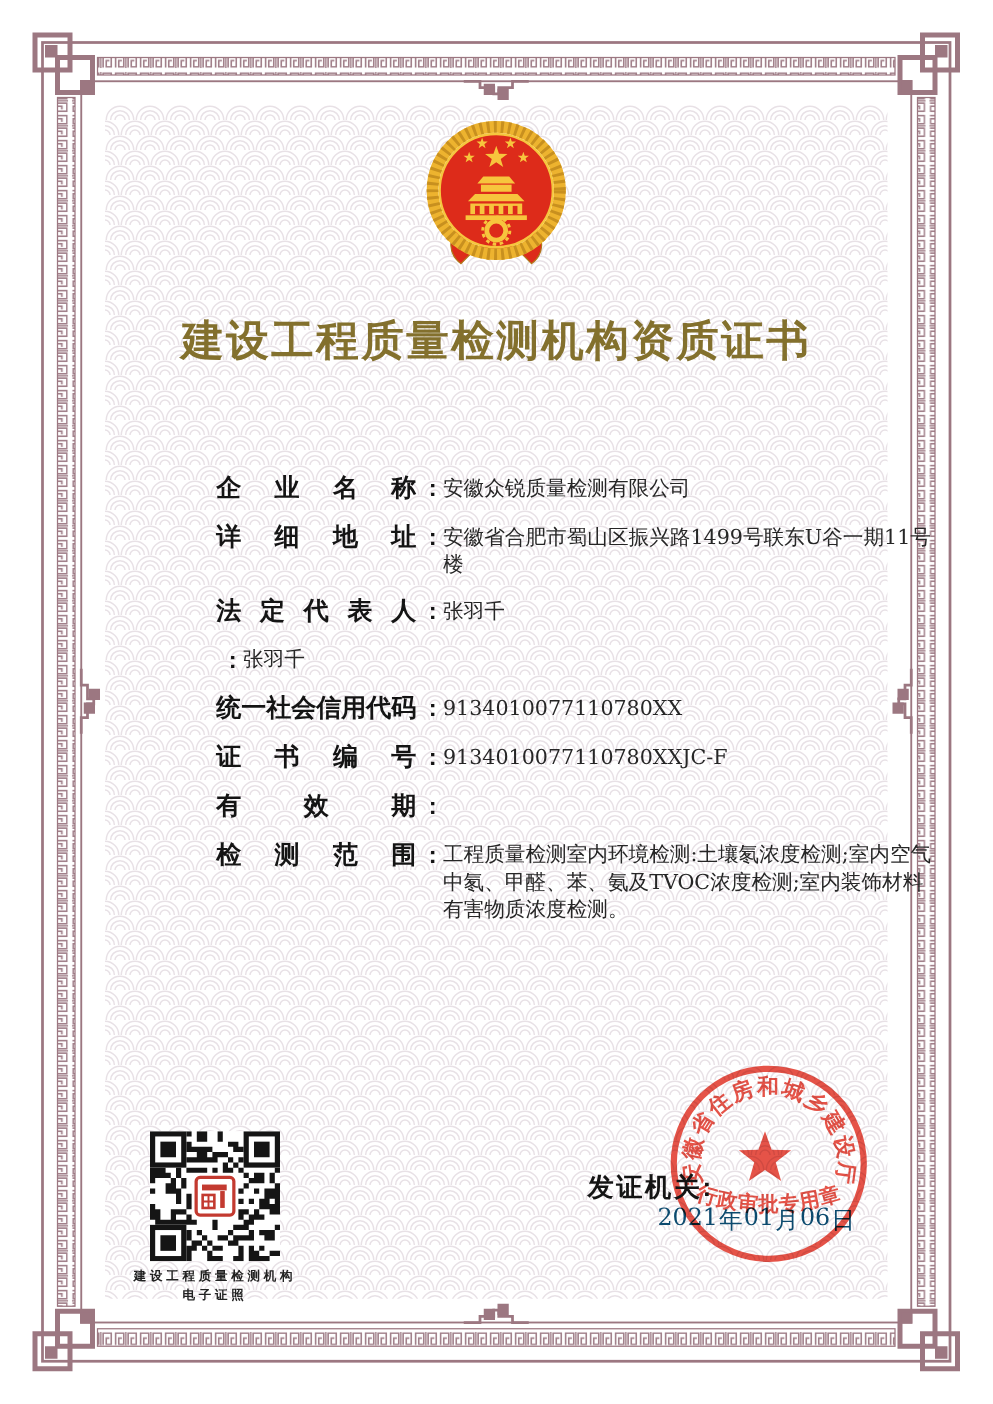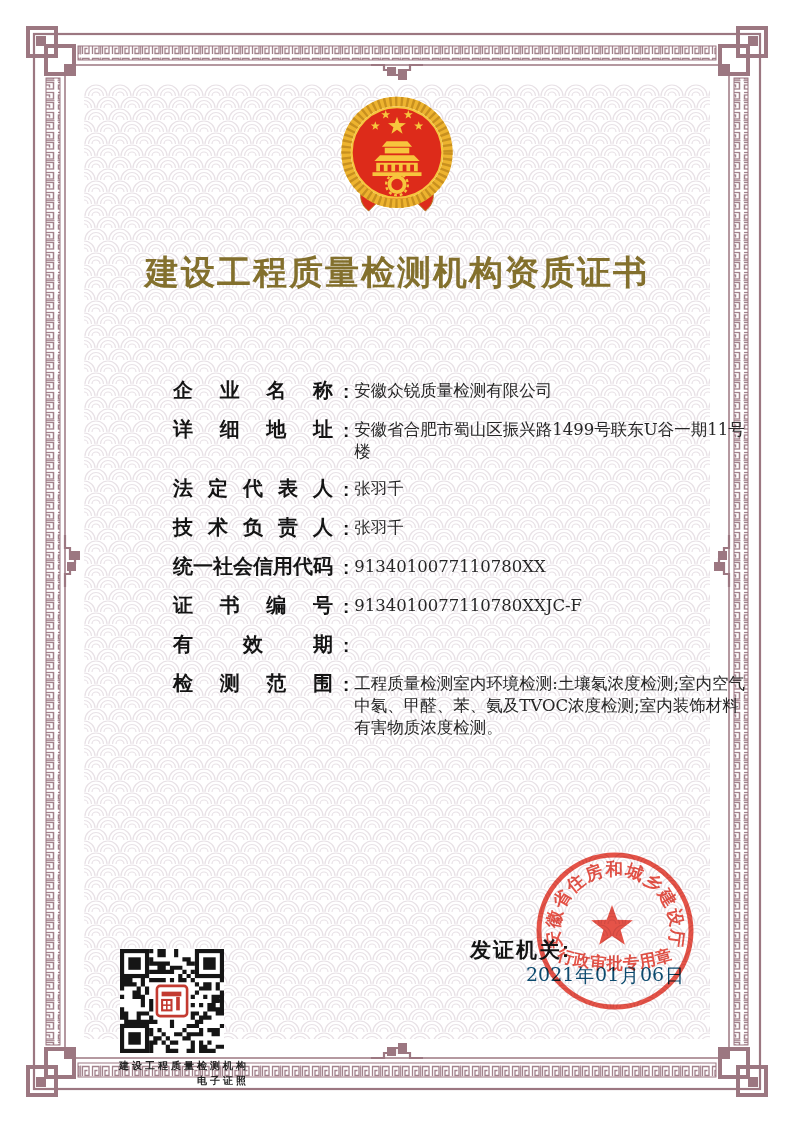--- a/index.html
+++ b/index.html
@@ -23,21 +23,21 @@
     width:160px;flex:0 0 160px;font-weight:700;font-size:20px;line-height:25px;color:#141414;
     text-align:justify;text-align-last:justify;white-space:nowrap;
     font-family:"DejaVu Sans","Liberation Sans",sans-serif;
   }
   .field-sep{font-weight:700;font-size:19px;line-height:24px;color:#141414;margin:2px 5px 0 10px;}
   .field-value{
     flex:1;font-family:"DejaVu Serif","Liberation Serif",serif;
     font-size:16.5px;line-height:22px;color:#262626;padding-top:2px;word-break:break-all;
   }
   
-  .qr-block{position:absolute;left:95px;top:949px;width:154px;text-align:right;}
+  .qr-block{position:absolute;left:95px;top:905px;width:154px;text-align:center;}
   .qr-block svg{display:block;margin:0 auto;background:#fff;}
   .qr-caption{
     margin-top:5px;font-family:"DejaVu Serif","Liberation Serif",serif;font-weight:700;
     font-size:10px;line-height:15px;letter-spacing:3px;color:#222;
   }
   
   .issuer-label{
     position:absolute;left:431px;top:936px;font-size:21px;font-weight:700;
     letter-spacing:2px;color:#141414;z-index:3;
     font-family:Liberation Sans, sans-serif;
@@ -171,21 +171,20 @@
       <span class="field-label">详细地址</span>
       <span class="field-sep">:</span>
       <span class="field-value">安徽省合肥市蜀山区振兴路1499号联东U谷一期11号楼</span>
     </div>
     <div class="field-row">
       <span class="field-label">法定代表人</span>
       <span class="field-sep">:</span>
       <span class="field-value">张羽千</span>
     </div>
     <div class="field-row">
-      <span class="field-label">技术负责人</span>
       <span class="field-sep">:</span>
       <span class="field-value">张羽千</span>
     </div>
     <div class="field-row">
       <span class="field-label">统一社会信用代码</span>
       <span class="field-sep">:</span>
       <span class="field-value">9134010077110780XX</span>
     </div>
     <div class="field-row">
       <span class="field-label">证书编号</span>

